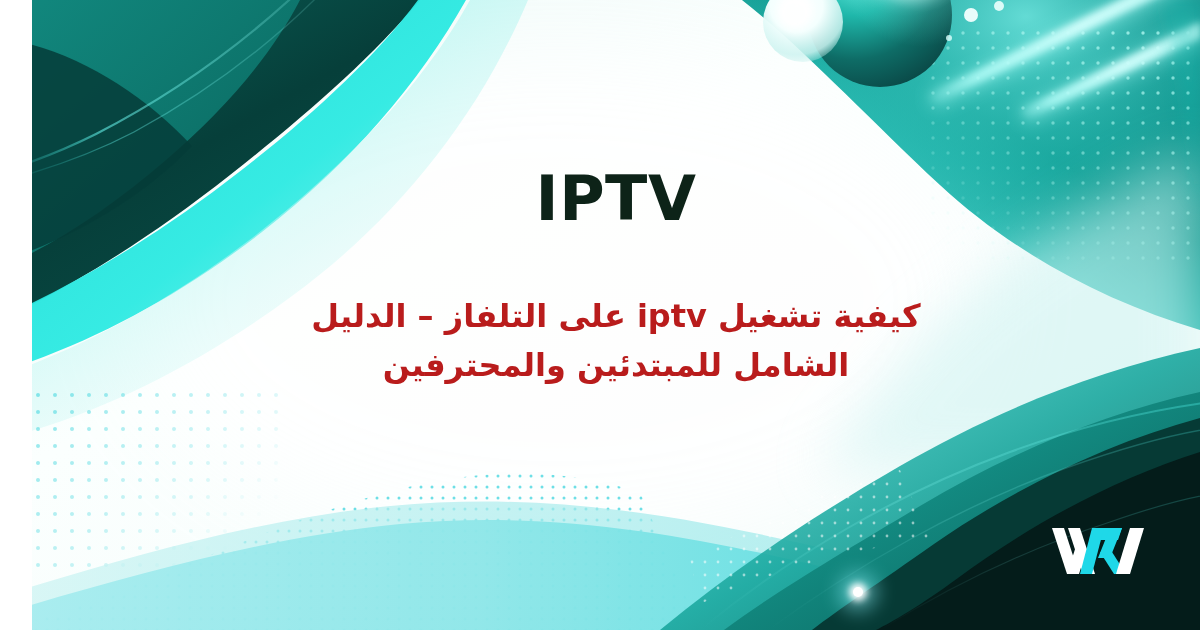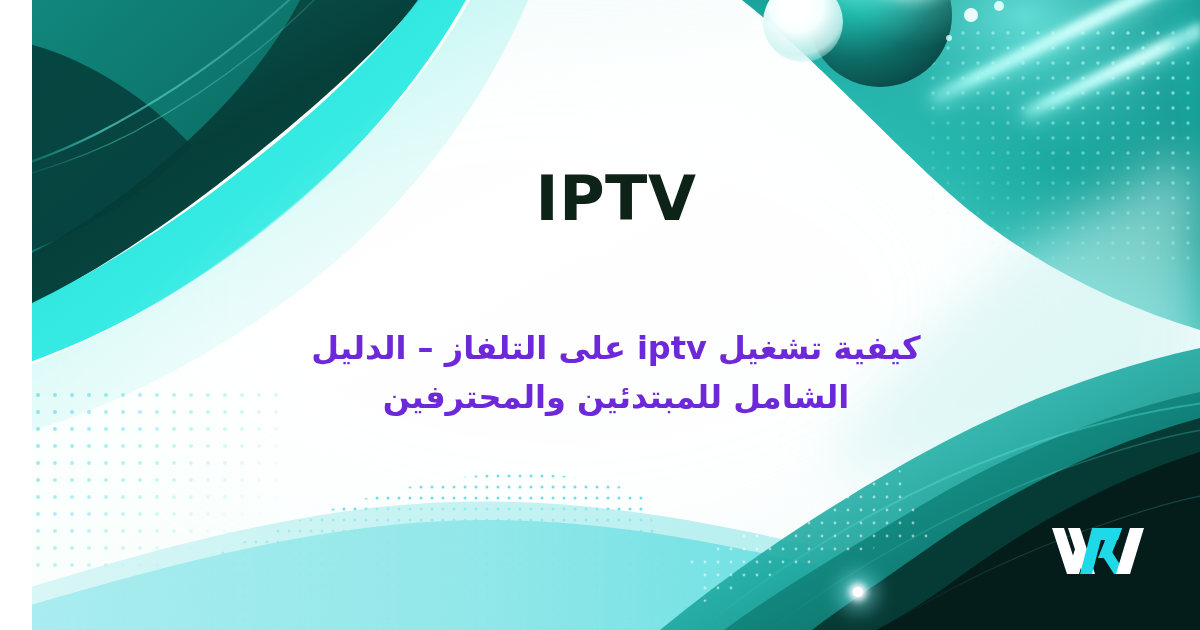--- a/index.html
+++ b/index.html
@@ -44,26 +44,26 @@
     line-height:1.0;
     font-weight:bold;
     letter-spacing:0.5px;
     color:#0d2318;
     direction:ltr;
     text-align:center;
     font-family:"DejaVu Sans","Liberation Sans",sans-serif;
   }
 
   #subtitle {
-    margin-top:94px;
+    margin-top:62px;
     width:700px;
     font-size:32px;
     line-height:1.52;
     font-weight:bold;
-    color:#6d28d9;
+    color:#b91c1c;
     text-align:center;
     direction:rtl;
     font-family:"DejaVu Sans","Liberation Sans",sans-serif;
   }
 
   
   #logo {
     position:absolute;
     right:46px;
     bottom:46px;

